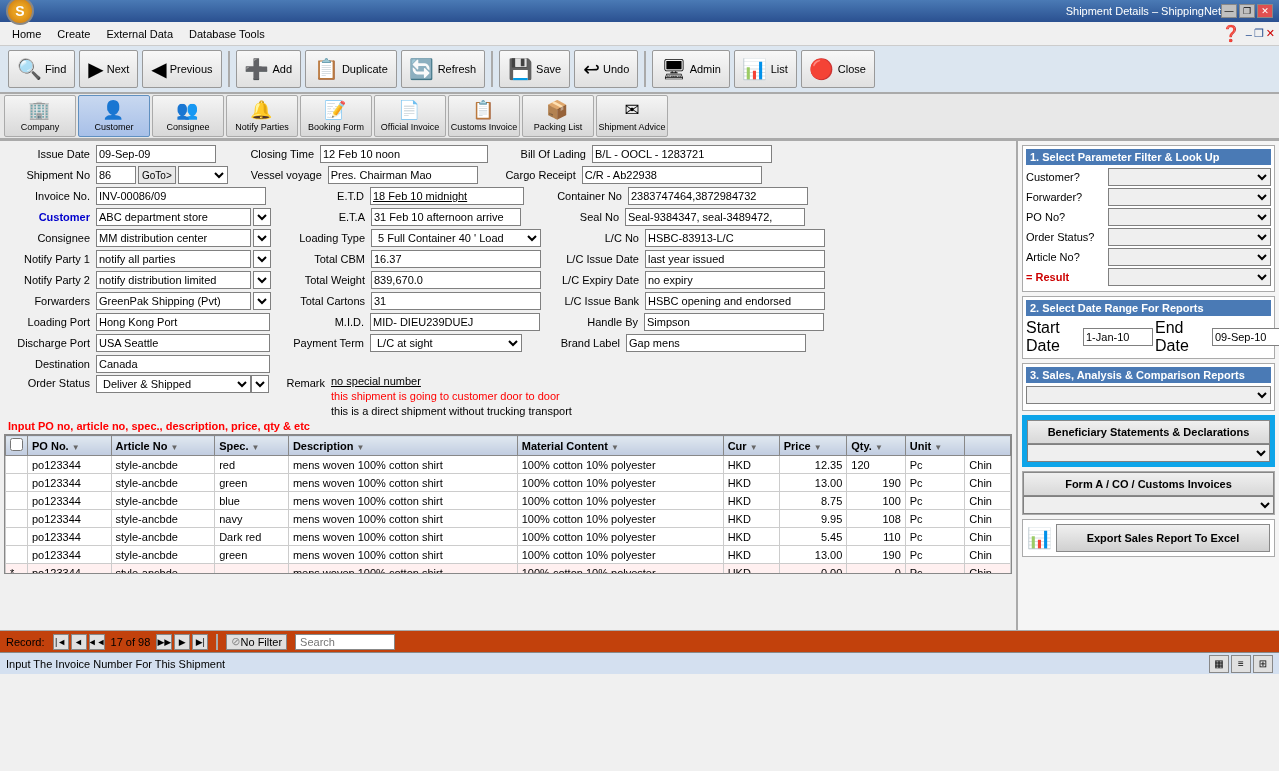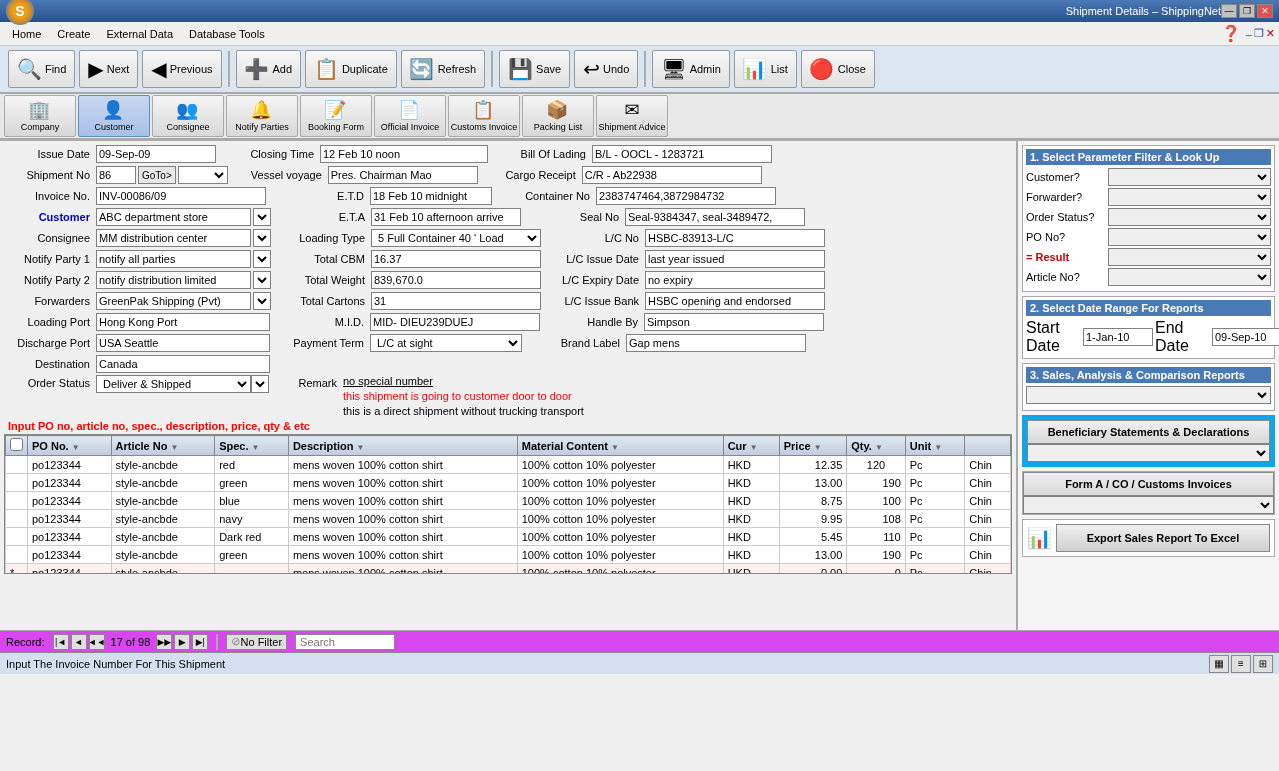--- a/index.html
+++ b/index.html
@@ -52,21 +52,21 @@
     
     
     .table-wrapper { overflow-x: auto; overflow-y: auto; flex: 1; }
     table { width: 100%; border-collapse: collapse; font-size: 11px; }
     table th { background: linear-gradient(to bottom, #e0e8f0, #c0cce0); border: 1px solid #888; padding: 2px 4px; text-align: left; white-space: nowrap; height: 20px; position: sticky; top: 0; }
     table td { border: 1px solid #ccc; padding: 1px 4px; height: 18px; white-space: nowrap; background: white; }
     table tr.asterisk td { background: #fff0f0; }
     th .sort-arrow { font-size: 8px; color: #666; }
     
     
-    .status-bar { background: #d946ef; border-top: 1px solid #aaa; height: 22px; display: flex; align-items: center; padding: 0 6px; gap: 8px; font-size: 11px; }
+    .status-bar { background: #c2410c; border-top: 1px solid #aaa; height: 22px; display: flex; align-items: center; padding: 0 6px; gap: 8px; font-size: 11px; }
     .record-nav { display: flex; align-items: center; gap: 2px; }
     .nav-btn { width: 16px; height: 16px; border: 1px solid #888; background: #e0e0e0; cursor: pointer; display: flex; align-items: center; justify-content: center; font-size: 9px; }
     .no-filter-btn { height: 16px; border: 1px solid #888; background: #e0e0e0; padding: 0 4px; cursor: pointer; display: flex; align-items: center; }
     .search-input { height: 16px; border: 1px solid #888; padding: 0 4px; width: 100px; }
     .bottom-status { background: #d4e0f0; border-top: 1px solid #888; height: 22px; display: flex; align-items: center; padding: 0 6px; }
     .bottom-icon-btn { width: 20px; height: 18px; border: 1px solid #888; background: #e0e0e0; cursor: pointer; display: flex; align-items: center; justify-content: center; font-size: 10px; }
     .goto-btn { height: 18px; border: 1px solid #808080; background: #e8e8e8; padding: 0 3px; cursor: pointer; font-size: 10px; }
   </style>
 </head>
 <body>
@@ -210,21 +210,21 @@
       <span style="min-width:8px;"></span>
       <span class="field-label" style="min-width:90px;">Cargo Receipt</span>
       <input class="field-input" style="width: 180px;" value="C/R - Ab22938">
     </div>
 
     <div class="field-row">
       <span class="field-label">Invoice No.</span>
       <input class="field-input" style="width: 170px;" value="INV-00086/09">
       <span style="min-width:8px;"></span>
       <span class="field-label">E.T.D</span>
-      <input class="field-input" style="width: 122px;" value="18 Feb 10 midnight">
+      <input class="field-input" style="width: 154px; text-decoration: underline;" value="18 Feb 10 midnight">
       <span style="min-width:8px;"></span>
       <span class="field-label" style="min-width:90px;">Container No</span>
       <input class="field-input" style="width: 180px;" value="2383747464,3872984732">
     </div>
 
     <div class="field-row">
       <span class="field-label blue">Customer</span>
       <input class="field-input" style="width: 155px;" value="ABC department store">
       <select class="field-input" style="width:18px;padding:0;"></select>
       <span style="min-width:4px;"></span>
@@ -307,21 +307,21 @@
       <span style="min-width:8px;"></span>
       <span class="field-label" style="min-width:90px;">Brand Label</span>
       <input class="field-input" style="width: 180px;" value="Gap mens">
     </div>
 
     <div class="field-row">
       <span class="field-label">Destination</span>
       <input class="field-input" style="width: 174px;" value="Canada">
     </div>
 
-    <div style="display:flex; gap:12px; margin-bottom:1px;">
+    <div style="display:flex; gap:0; margin-bottom:1px;">
       <div style="display:flex;align-items:flex-start;gap:2px;">
         <span class="field-label" style="padding-top:2px;">Order Status</span>
         <div>
           <div style="display:flex;align-items:center;gap:0;">
             <select class="field-input" style="width:155px;">
               <option>Deliver &amp; Shipped</option>
             </select>
             <select class="field-input" style="width:18px;padding:0;"></select>
           </div>
         </div>
@@ -358,21 +358,21 @@
         <tbody id="table-body">
         <tr>
     <td></td>
     <td>po123344</td>
     <td>style-ancbde</td>
     <td>red</td>
     <td>mens woven 100% cotton shirt</td>
     <td>100% cotton 10% polyester</td>
     <td>HKD</td>
     <td style="text-align:right;">12.35</td>
-    <td style="text-align:center;">120</td>
+    <td style="text-align:left;">120</td>
     <td>Pc</td>
     <td>Chin</td>
   </tr>
             <tr>
     <td></td>
     <td>po123344</td>
     <td>style-ancbde</td>
     <td>green</td>
     <td>mens woven 100% cotton shirt</td>
     <td>100% cotton 10% polyester</td>
@@ -459,33 +459,33 @@
       <div class="panel-title">1. Select Parameter Filter &amp; Look Up</div>
       <div class="panel-row">
         <span class="panel-label">Customer?</span>
         <select class="panel-select"></select>
       </div>
       <div class="panel-row">
         <span class="panel-label">Forwarder?</span>
         <select class="panel-select"></select>
       </div>
       <div class="panel-row">
+        <span class="panel-label">PO No?</span>
+        <select class="panel-select"></select>
+      </div>
+      <div class="panel-row">
         <span class="panel-label">Order Status?</span>
         <select class="panel-select"></select>
       </div>
       <div class="panel-row">
-        <span class="panel-label">PO No?</span>
+        <span class="panel-label">Article No?</span>
         <select class="panel-select"></select>
       </div>
       <div class="panel-row">
         <span class="panel-label" style="color:#cc0000;font-weight:bold;">= Result</span>
-        <select class="panel-select"></select>
-      </div>
-      <div class="panel-row">
-        <span class="panel-label">Article No?</span>
         <select class="panel-select"></select>
       </div>
     </div>
 
     <div class="panel-section">
       <div class="panel-title">2. Select Date Range For  Reports</div>
       <div class="date-row">
         <span class="date-label">Start Date</span>
         <input class="date-input" value="1-Jan-10" style="">
         <span class="date-label" style="min-width:55px;">End Date</span>

